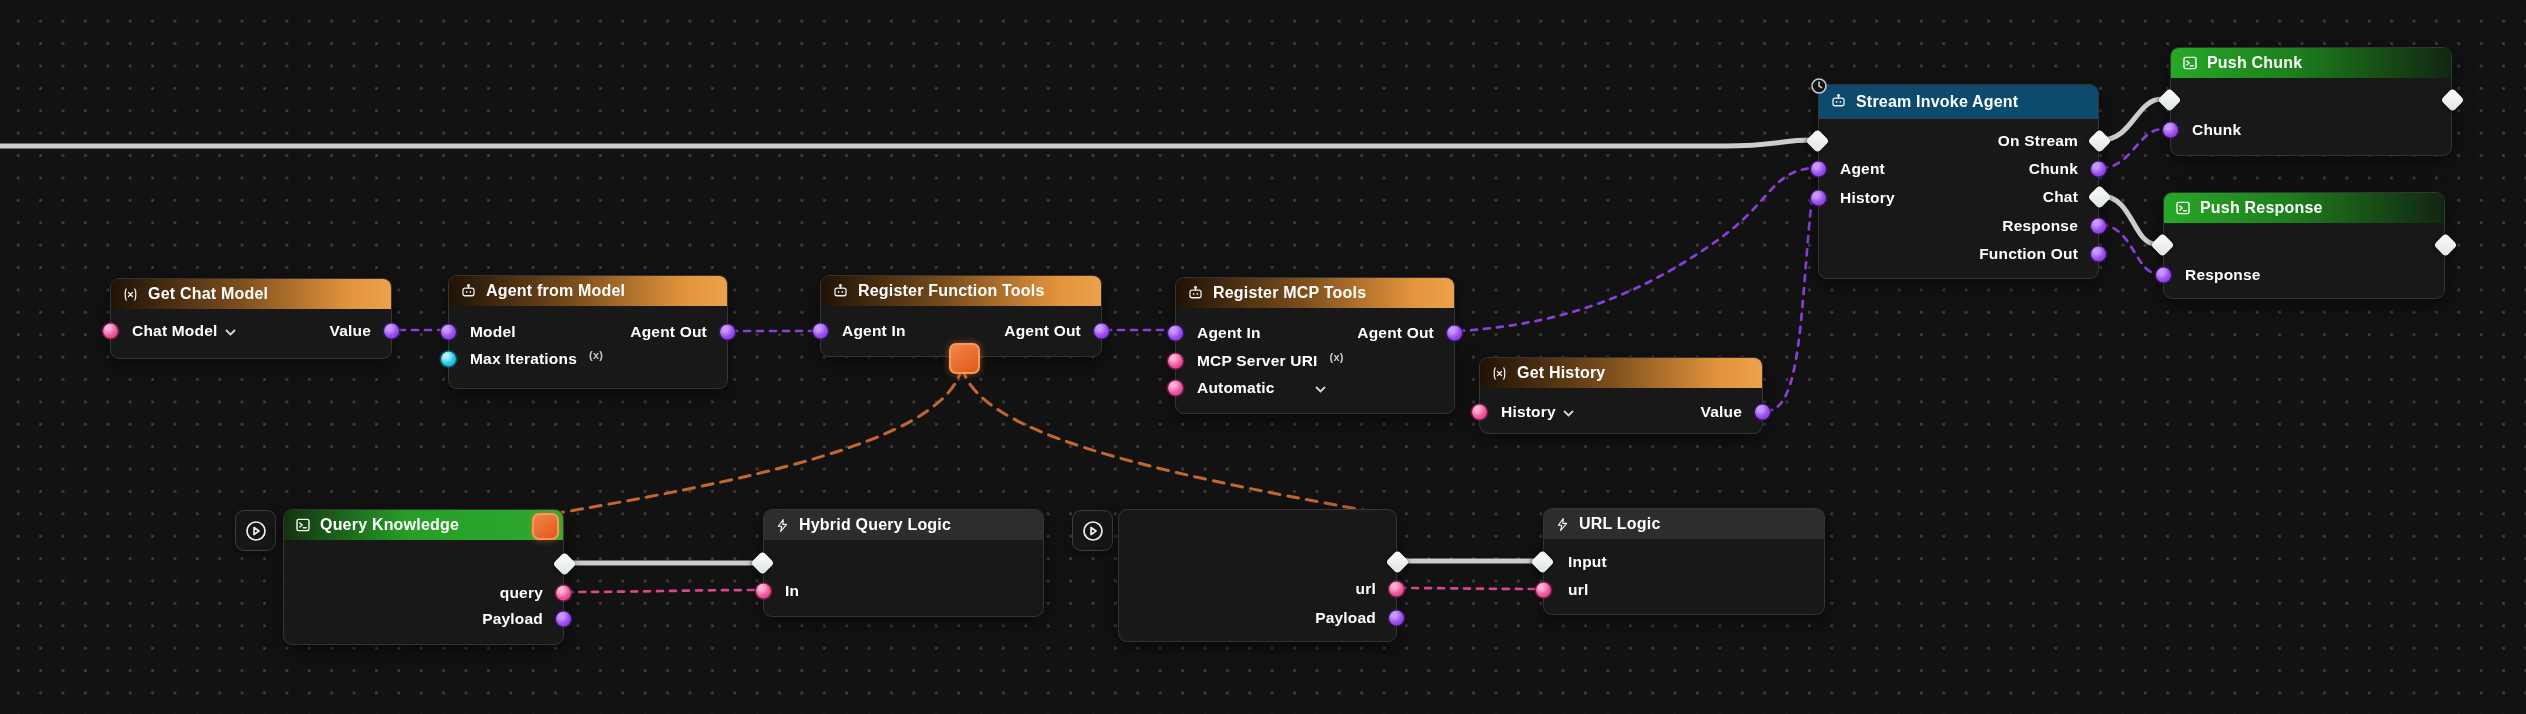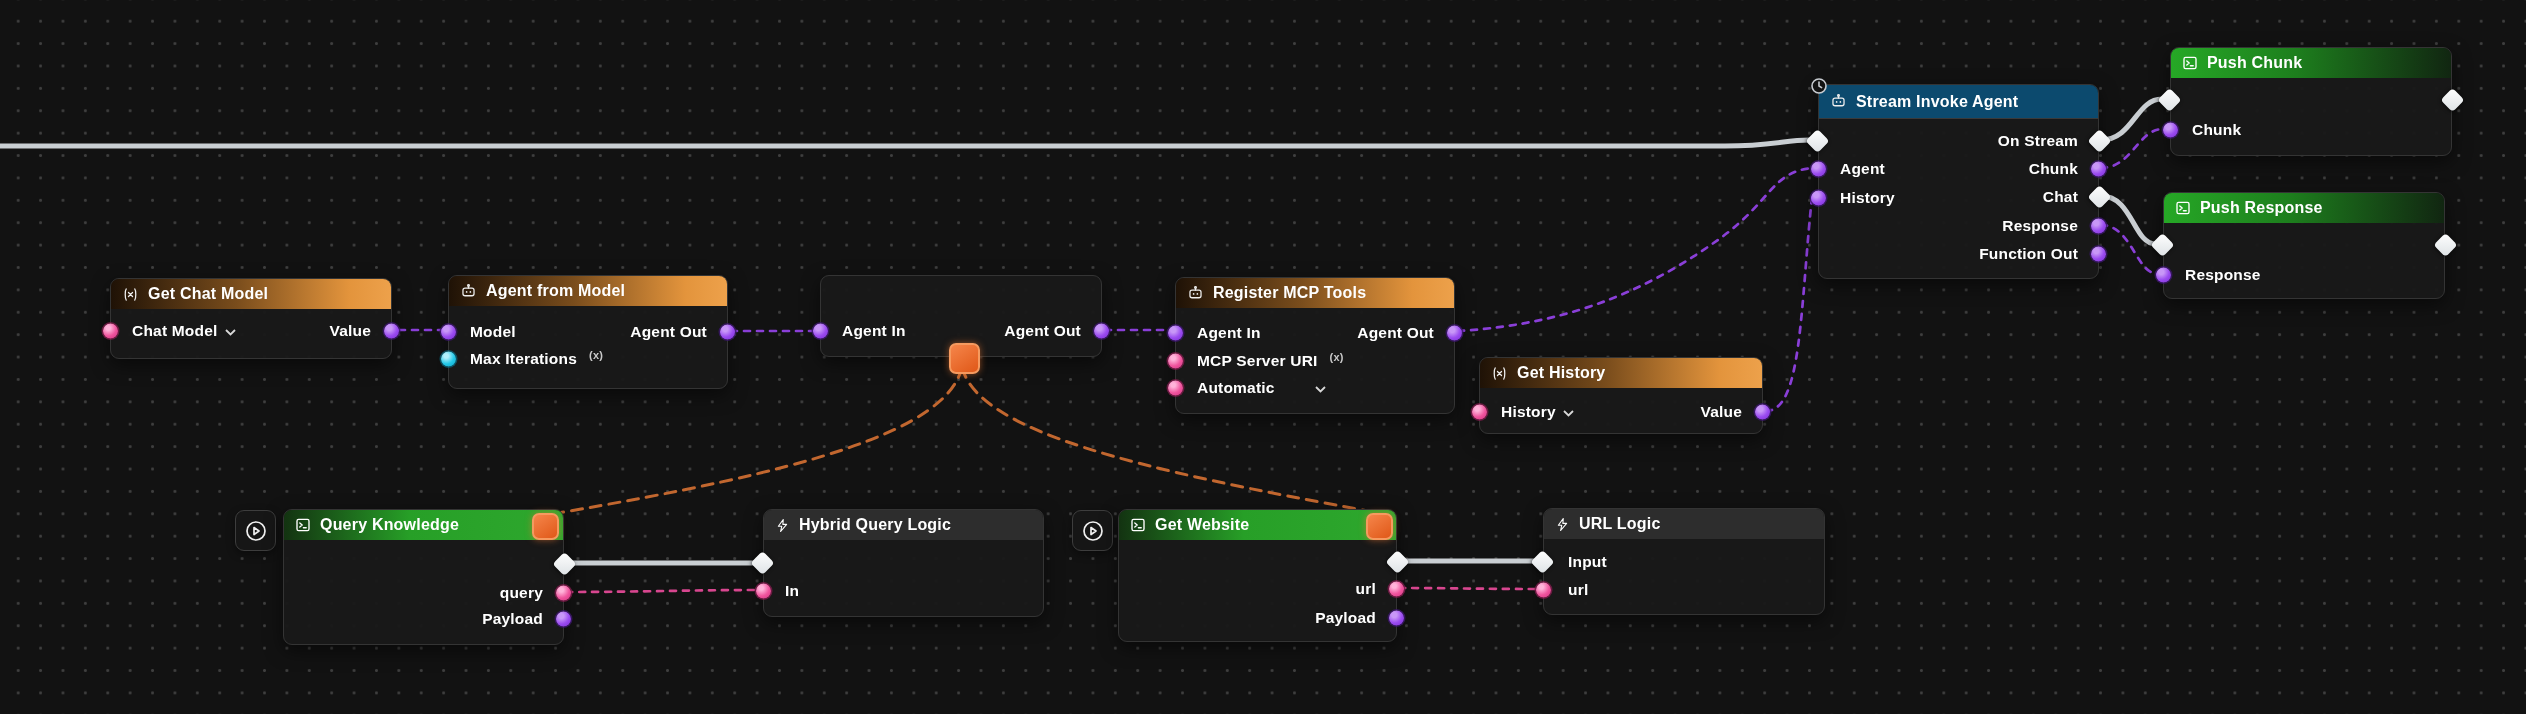--- a/index.html
+++ b/index.html
@@ -130,20 +130,32 @@
         <span>Max Iterations</span>
         <span class="vbadge">(x)</span>
       </span>
     <span class="pin r" style="top:56px;">
         <span>Agent Out</span>
       </span>
     <span class="dot purple r" style="top:56px;"></span>
   </div>
 
   <div class="node" style="left:820px;top:275px;width:280px;height:80px;">
+    <div class="hdr orange">
+      <span class="hicon">
+          <svg width="17" height="17" viewBox="0 0 20 20" fill="none" stroke="#efefef" stroke-width="1.5" stroke-linecap="round">
+            <rect x="3.5" y="6" width="13" height="9" rx="2.5"></rect>
+            <circle cx="7.8" cy="10.5" r="1" fill="#efefef" stroke="none"></circle>
+            <circle cx="12.2" cy="10.5" r="1" fill="#efefef" stroke="none"></circle>
+            <path d="M10 6V3.8"></path>
+            <circle cx="10" cy="2.9" r="1"></circle>
+          </svg>
+        </span>
+      <span>Register Function Tools</span>
+    </div>
     <span class="dot purple l" style="top:55px;"></span>
     <span class="pin l" style="top:55px;">
         <span>Agent In</span>
       </span>
     <span class="pin r" style="top:55px;">
         <span>Agent Out</span>
       </span>
     <span class="dot purple r" style="top:55px;"></span>
     <span class="tool-square" style="left:128px;top:67px;width:27px;height:27px;"></span>
   </div>
@@ -344,31 +356,20 @@
       </span>
   </div>
 
   <div class="play-btn" style="left:1072px;top:510px;">
     <svg width="24" height="24" viewBox="0 0 24 24" fill="none" stroke="#f0f0f0" stroke-width="1.7" stroke-linejoin="round">
         <circle cx="12" cy="12" r="9"></circle>
         <path d="M10 8.5l5 3.5-5 3.5z"></path>
       </svg>
   </div>
   <div class="node" style="left:1118px;top:509px;width:277px;height:131px;">
-    <div class="hdr green-fade-left">
-      <span class="hicon">
-          <svg width="16" height="16" viewBox="0 0 20 20" fill="none" stroke="#fff" stroke-width="1.7" stroke-linecap="round" stroke-linejoin="round">
-            <rect x="2.5" y="3" width="15" height="14" rx="2"></rect>
-            <path d="M6 7.5L9 10l-3 2.5"></path>
-            <path d="M10.5 13.5H14"></path>
-          </svg>
-        </span>
-      <span>Get Website</span>
-      <span class="tool-square" style="right:3px;top:3px;width:23px;height:23px;"></span>
-    </div>
     <span class="diamond r" style="top:52px;"></span>
     <span class="pin r" style="top:79px;">
         <span>url</span>
       </span>
     <span class="dot pink r" style="top:79px;"></span>
     <span class="pin r" style="top:108px;">
         <span>Payload</span>
       </span>
     <span class="dot purple r" style="top:108px;"></span>
   </div>

